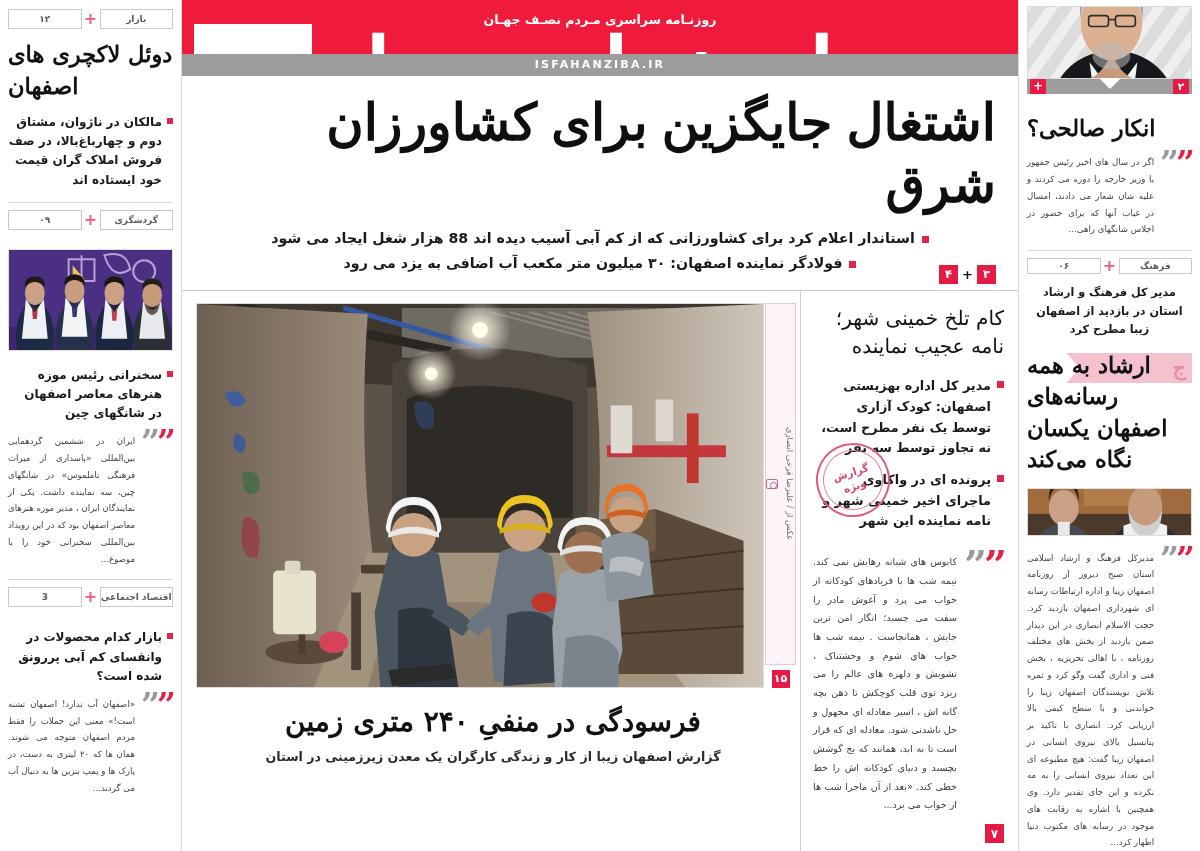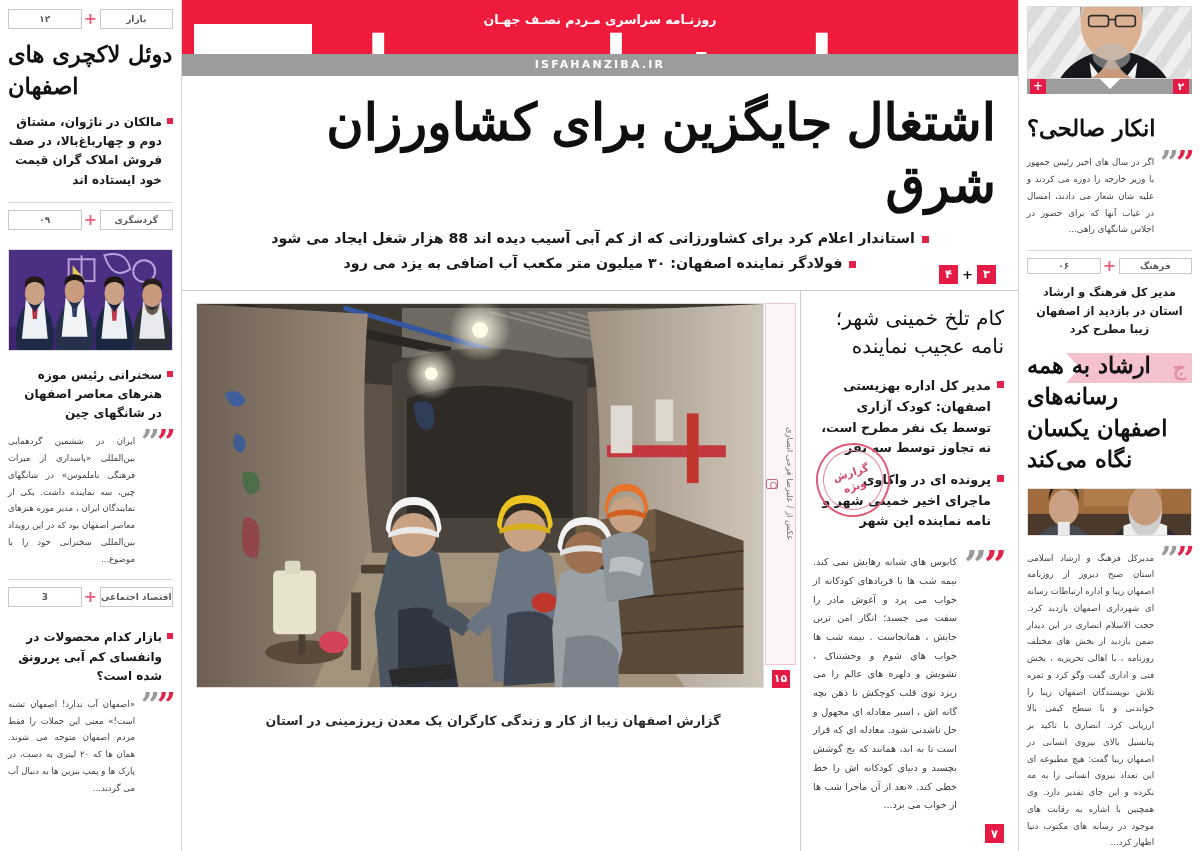--- a/index.html
+++ b/index.html
@@ -452,20 +452,21 @@
                 <ellipse cx="440" cy="212" rx="18" ry="18" fill="#c9a183"></ellipse>
                 <path d="M421 212 q0 -24 19 -24 q19 0 19 24 q5 -4 3 -9 q-3 -22 -22 -22 q-19 0 -22 22 q-2 5 3 9z" fill="#e8722a"></path>
                 <path d="M420 211 q20 -9 40 0 l0 5 q-20 -8 -40 0z" fill="#cf6021"></path>
                 <path d="M424 256 q18 -6 34 4 l-4 14 q-18 -8 -32 -4z" fill="#b9bec2"></path>
               </g>
             </svg>
           </div>
         </div>
 
         <div class="caption">
+          <h3>فرسودگی در منفیِ ۲۴۰ متری زمین</h3>
           <p>گزارش اصفهان زیبا از کار و زندگی کارگران یک معدن زیرزمینی در استان</p>
         </div>
       </div>
     </section>
   </main>
 
   <aside class="col-left">
 
     <div class="cat-tab">
       <span class="cat-name">بازار</span>

